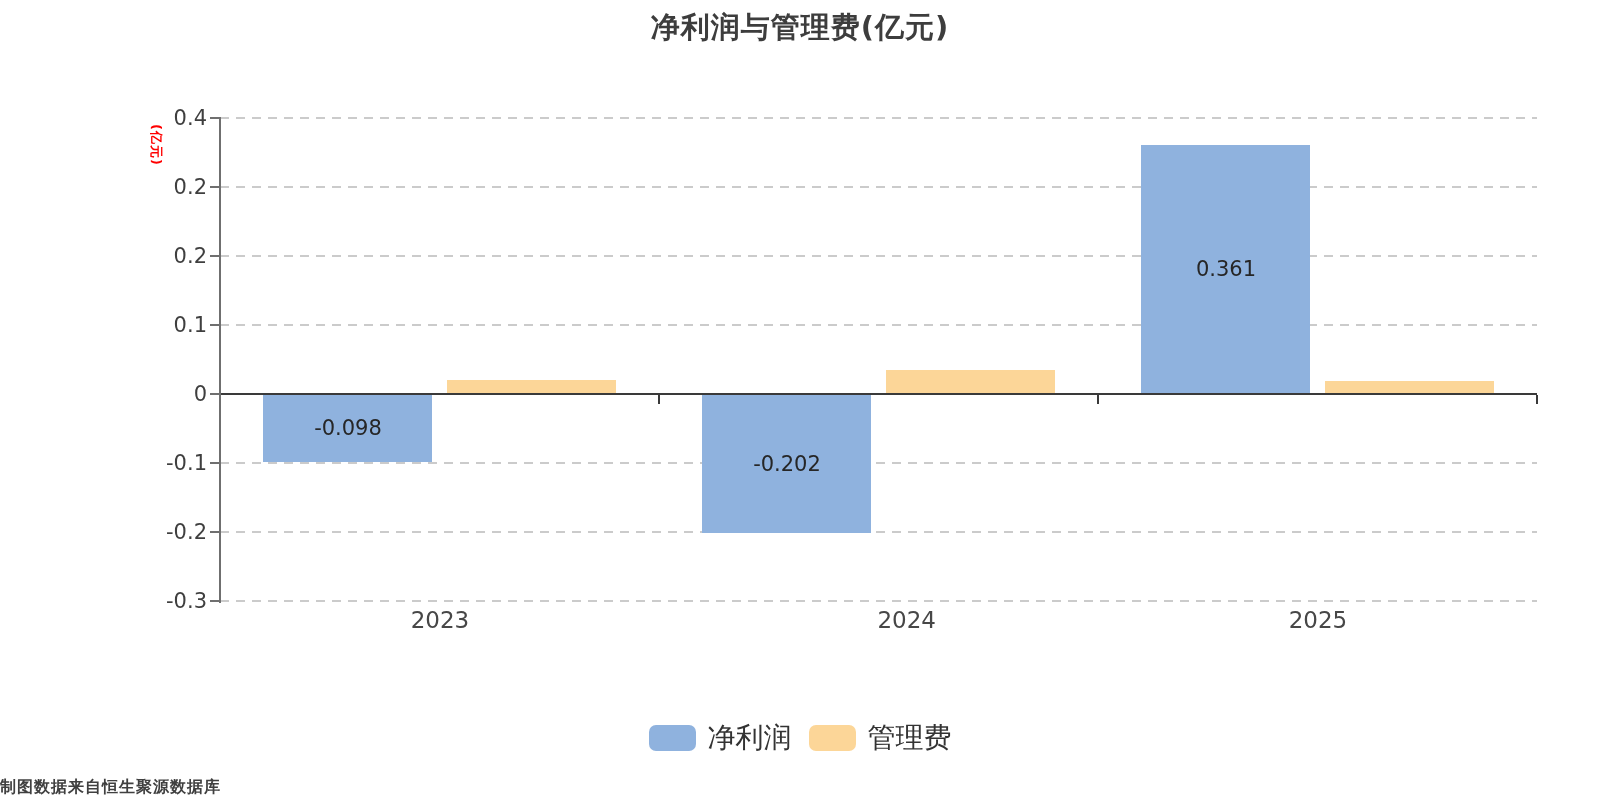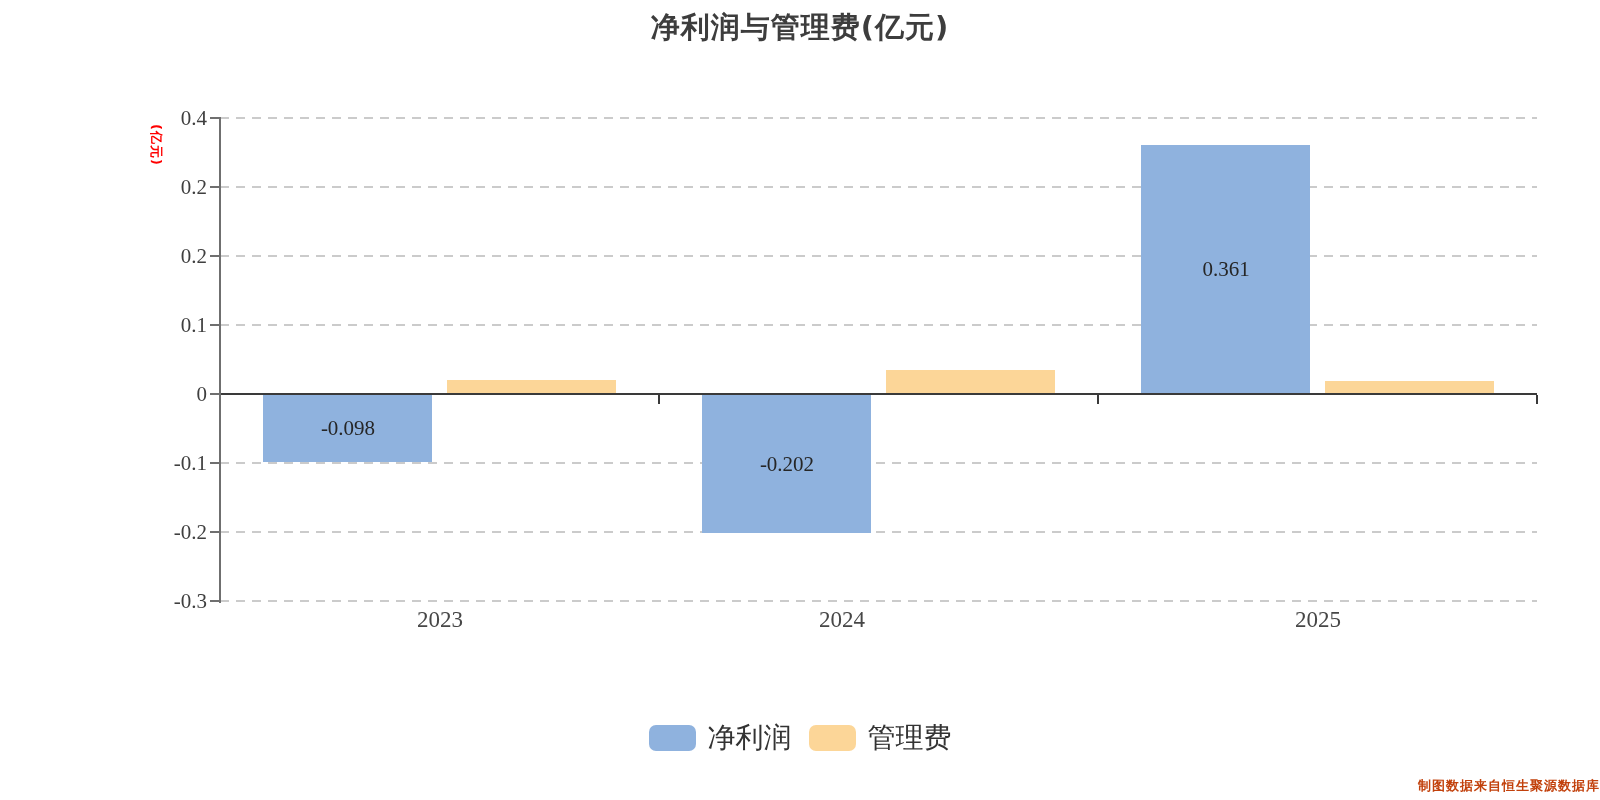--- a/index.html
+++ b/index.html
@@ -4,41 +4,41 @@
 <style>
   html,body{margin:0;padding:0;background:#fff;}
   .canvas{position:relative;width:1600px;height:800px;background:#ffffff;overflow:hidden;
           font-family:"DejaVu Sans","Liberation Sans",sans-serif;}
   .title{position:absolute;top:8px;left:0;width:100%;text-align:center;
          font-size:29px;font-weight:700;color:#3d3d3d;letter-spacing:1px;}
   .y-name-wrap{position:absolute;left:128px;top:110px;width:56px;height:70px;
                display:flex;align-items:center;justify-content:center;}
   .y-name{transform:rotate(90deg);font-size:13px;font-weight:700;color:#ff0000;
           white-space:nowrap;letter-spacing:1px;}
-  #plot{position:absolute;left:0;top:0;width:1600px;height:800px;font-family:Liberation Serif, serif;}
+  #plot{position:absolute;left:0;top:0;width:1600px;height:800px;}
   .grid-dash{position:absolute;height:2px;
              background:repeating-linear-gradient(to right,#cbcbcb 0 9px,transparent 9px 16px);}
   .y-axis-line{position:absolute;left:219px;top:117px;width:2px;height:486px;background:#6f6f6f;}
   .y-tick{position:absolute;width:10px;height:2px;background:#6f6f6f;}
   .y-tick-label{position:absolute;width:60px;text-align:right;font-size:21px;line-height:28px;
                 color:#3f3f3f;font-weight:500;}
   .zero-line{position:absolute;height:2px;background:#3a3a3a;}
   .x-tick{position:absolute;width:2px;height:9px;background:#3a3a3a;}
   .bar{position:absolute;}
   .bar-label{position:absolute;width:140px;text-align:center;font-size:21px;line-height:28px;
              color:#262626;}
   .x-label{position:absolute;width:120px;text-align:center;font-size:23px;line-height:30px;
            color:#474747;font-weight:500;}
   .legend{position:absolute;top:719px;left:0;width:100%;display:flex;justify-content:center;
           align-items:center;gap:17px;}
   .legend-item{display:flex;align-items:center;gap:12px;}
   .legend-swatch{width:47px;height:26px;border-radius:7px;display:inline-block;}
   .legend-label{font-size:28px;font-weight:400;color:#333333;}
-  .footer{position:absolute;top:777px;left:0;width:100%;text-align:right;
-          font-size:13px;font-weight:700;color:#c2410c;letter-spacing:1px;}
+  .footer{position:absolute;top:777px;left:0;width:100%;text-align:left;
+          font-size:16px;font-weight:700;color:#404040;letter-spacing:1px;}
 </style>
 </head>
 <body>
 
 <div class="canvas">
   <div class="title">净利润与管理费(亿元)</div>
 
   <div class="y-name-wrap">
     <span class="y-name">(亿元)</span>
   </div>
@@ -75,21 +75,21 @@
       <div class="bar-label" style="left: 1156px; top: 255px;">0.361</div>
       <div class="bar" style="left: 447px; top: 380px; width: 169px; height: 14px; background: rgb(252, 214, 152);"></div>
       <div class="bar" style="left: 886px; top: 370px; width: 169px; height: 24px; background: rgb(252, 214, 152);"></div>
       <div class="bar" style="left: 1325px; top: 381px; width: 169px; height: 13px; background: rgb(252, 214, 152);"></div>
       <div class="zero-line" style="left: 220px; top: 393px; width: 1317px;"></div>
       <div class="x-tick" style="left: 219px; top: 395px;"></div>
       <div class="x-tick" style="left: 658px; top: 395px;"></div>
       <div class="x-tick" style="left: 1097px; top: 395px;"></div>
       <div class="x-tick" style="left: 1536px; top: 395px;"></div>
       <div class="x-label" style="left: 380px; top: 605px;">2023</div>
-      <div class="x-label" style="left: 782px; top: 605px;">2024</div>
+      <div class="x-label" style="left: 816px; top: 605px; text-align: right;">2024</div>
       <div class="x-label" style="left: 1258px; top: 605px;">2025</div>
     </div>
 
   <div class="y-axis-line"></div>
 
   <div class="legend">
     <div class="legend-item">
       <span class="legend-swatch" style="background: rgb(143, 178, 222);"></span>
       <span class="legend-label">净利润</span>
     </div>

